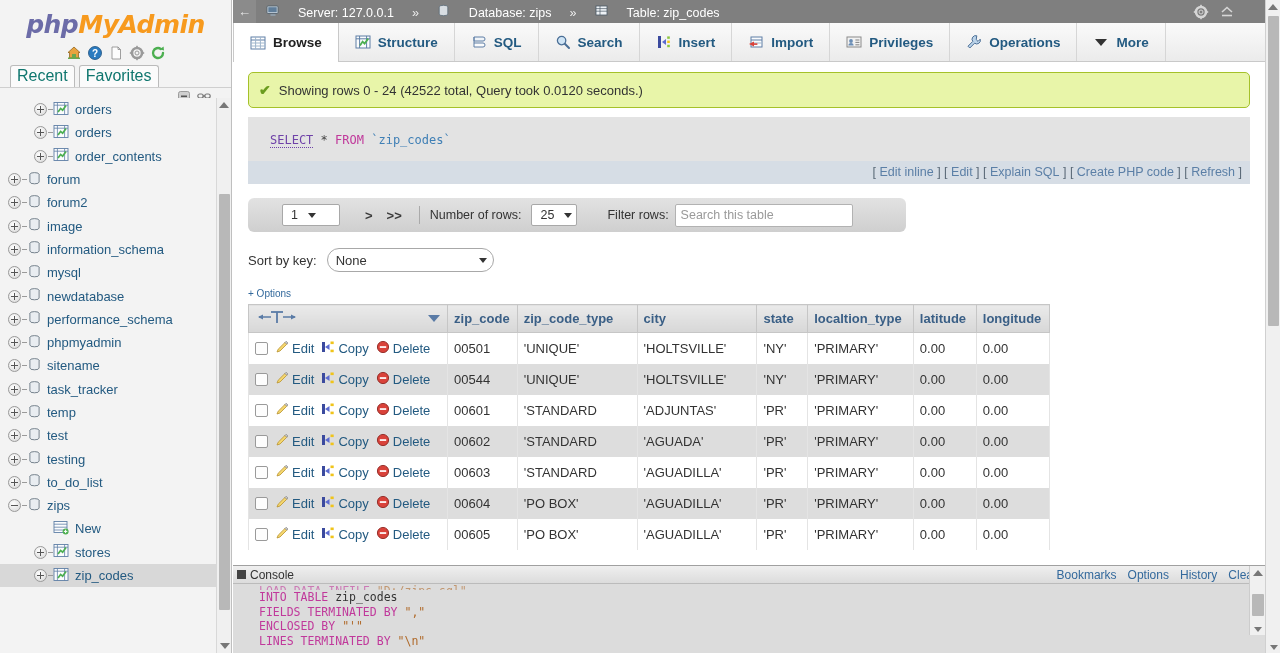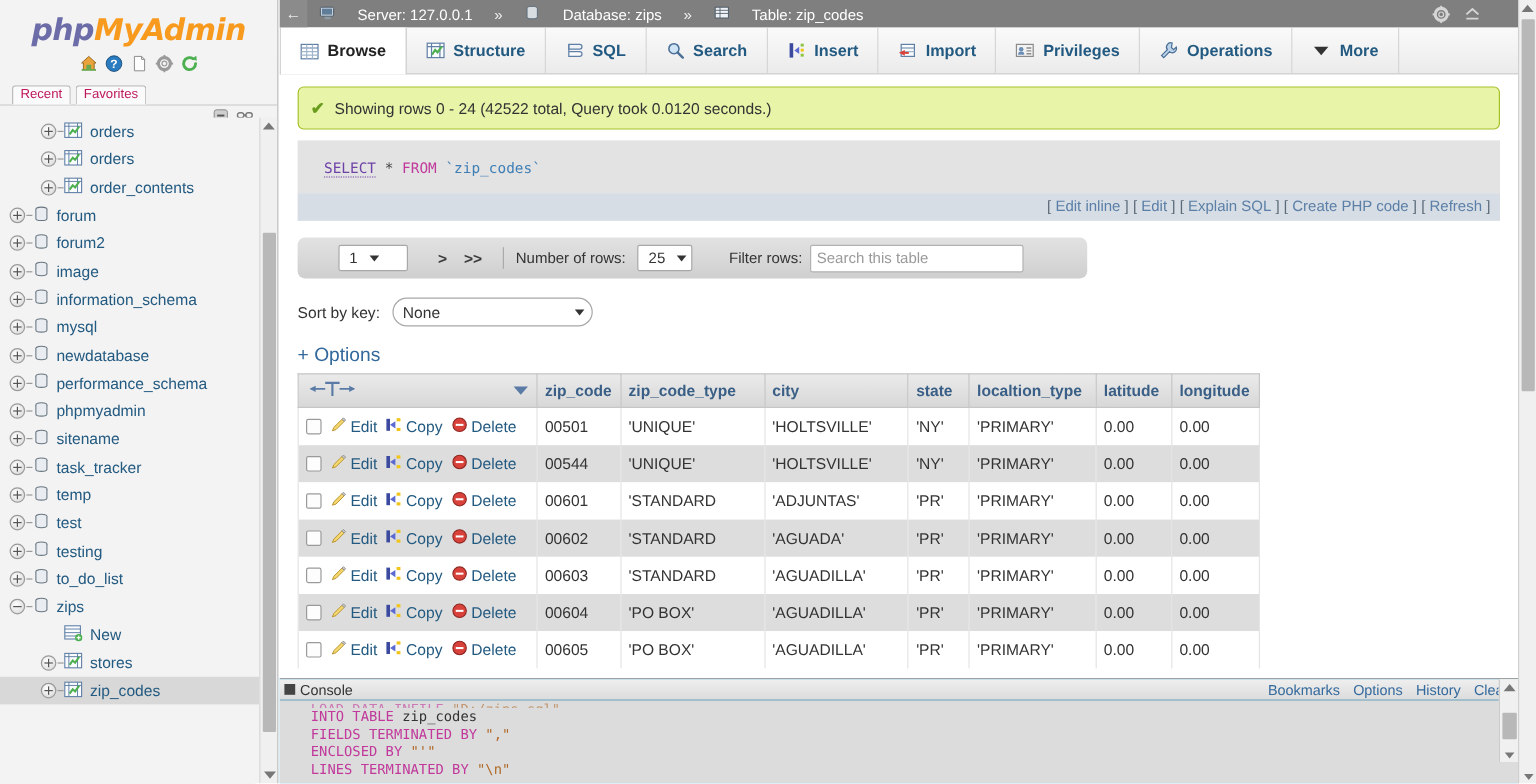--- a/index.html
+++ b/index.html
@@ -43,22 +43,22 @@
   #tabs-recent {
     margin-top: 6px; padding-left: 10px;
     display: flex; gap: 4px; align-items: flex-end;
     height: 18px;
   }
   .navtab {
     border: 1px solid #bbb;
     border-bottom: none;
     background: #fbfbfb;
     padding: 1px 6px 2px 6px;
-    font-size: 11px;
-    color: #be185d;
+    font-size: 16px;
+    color: #0f766e;
     border-radius: 3px 3px 0 0;
     cursor: pointer;
   }
   #nav-controls {
     height: 18px;
     display: flex; justify-content: flex-end; align-items: center;
     gap: 4px; padding-right: 18px;
     border-top: 1px solid #cfcfcf;
     background: #f3f3f3;
   }
@@ -224,21 +224,21 @@
     width: 167px; height: 24px;
     border: 1px solid #a8a8a8; background: #fff;
     display: flex; align-items: center; justify-content: space-between;
     padding: 0 6px 0 8px;
     font-size: 13px; border-radius: 12px;
     cursor: pointer;
   }
 
   #options-link {
     margin-top: 16px;
-    font-size: 16px; color: #33699c; cursor: pointer;
+    font-size: 10px; color: #33699c; cursor: pointer;
   }
 
   #datatable {
     margin-top: 5px;
     border-collapse: collapse;
     width: 802px;
     font-size: 13px;
   }
   #datatable th {
     background: linear-gradient(to bottom, #eaeaea 0%, #d7d7d7 100%);
@@ -262,21 +262,21 @@
   #datatable tr.even td { background: #dddddd; }
   .actcell { display: flex; align-items: center; gap: 7px; }
   .actlink { color: #235a81; cursor: pointer; display:flex; align-items:center; gap:3px;}
   .cbox { width: 13px; height: 13px; border: 1px solid #9a9a9a; background: #fdfdfd; border-radius: 2px; display:inline-block; }
 
   
   #console {
     position: absolute; left: 0; bottom: 0;
     width: 1032px; height: 88px;
     border-top: 1px solid #a0a0a0;
-    background: #0ea5e9;
+    background: #fdba74;
     margin-top: 11px;
   }
   #console-bar {
     height: 18px;
     background: linear-gradient(to bottom, #efefef, #dcdcdc);
     display: flex; align-items: center;
     font-size: 12px;
     padding: 0 8px 0 4px;
     border-bottom: 1px solid #bbb;
   }

